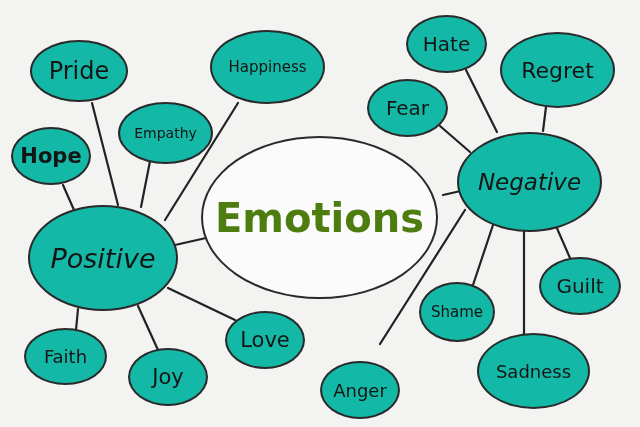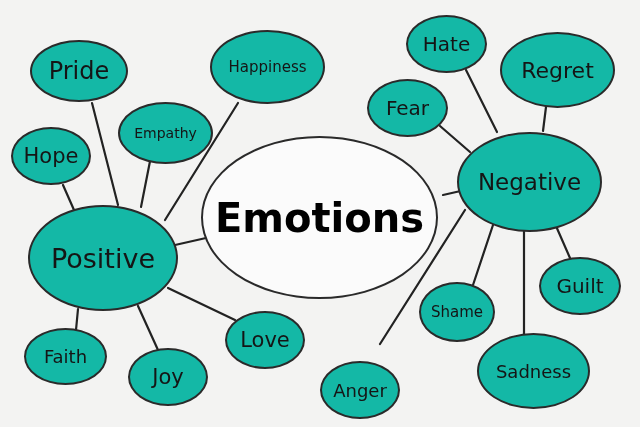--- a/index.html
+++ b/index.html
@@ -3,22 +3,22 @@
 <meta charset="utf-8">
 <style>
   html, body { margin:0; padding:0; }
   body { width:640px; height:427px; background:#f3f3f2; overflow:hidden; position:relative;
          font-family:"DejaVu Sans", sans-serif; }
   svg#map { position:absolute; left:0; top:0; }
   .node { position:absolute; border:2px solid #2a2a2a; border-radius:50%; background:#14b8a6;
           box-sizing:border-box; display:flex; align-items:center; justify-content:center; }
   .node span { color:#151515; white-space:nowrap; }
   .center { border-width:2.5px; background:#fbfbfb; }
-  .center span { color:#000000; font-weight:bold; }
-  .hub { border-width:2.5px; }
+  .center span { color:#4d7c0f; font-weight:bold; }
+  .hub { border-width:2.5px;font-style:italic; }
 </style>
 </head>
 <body>
 
 <svg id="map" width="640" height="427">
   <g stroke="#222" stroke-width="2.2" fill="none" stroke-linecap="round">
 
     <line x1="92" y1="103" x2="118" y2="205"></line>
     <line x1="153" y1="146" x2="141" y2="207"></line>
     <line x1="238" y1="103" x2="165" y2="220"></line>
@@ -49,21 +49,21 @@
 <div class="node" style="left:30px;top:40px;width:98px;height:62px;">
   <span style="font-size:24px;">Pride</span>
 </div>
 <div class="node" style="left:210px;top:30px;width:115px;height:74px;">
   <span style="font-size:15px;">Happiness</span>
 </div>
 <div class="node" style="left:118px;top:102px;width:95px;height:62px;">
   <span style="font-size:14px;">Empathy</span>
 </div>
 <div class="node" style="left:11px;top:127px;width:80px;height:58px;">
-  <span style="font-size:21px;">Hope</span>
+  <span style="font-size:21px;font-weight:bold;">Hope</span>
 </div>
 <div class="node" style="left:24px;top:328px;width:83px;height:57px;">
   <span style="font-size:18px;">Faith</span>
 </div>
 <div class="node" style="left:128px;top:348px;width:80px;height:58px;justify-content:center;">
   <span style="font-size:21px;">Joy</span>
 </div>
 <div class="node" style="left:225px;top:311px;width:80px;height:58px;">
   <span style="font-size:21px;">Love</span>
 </div>

